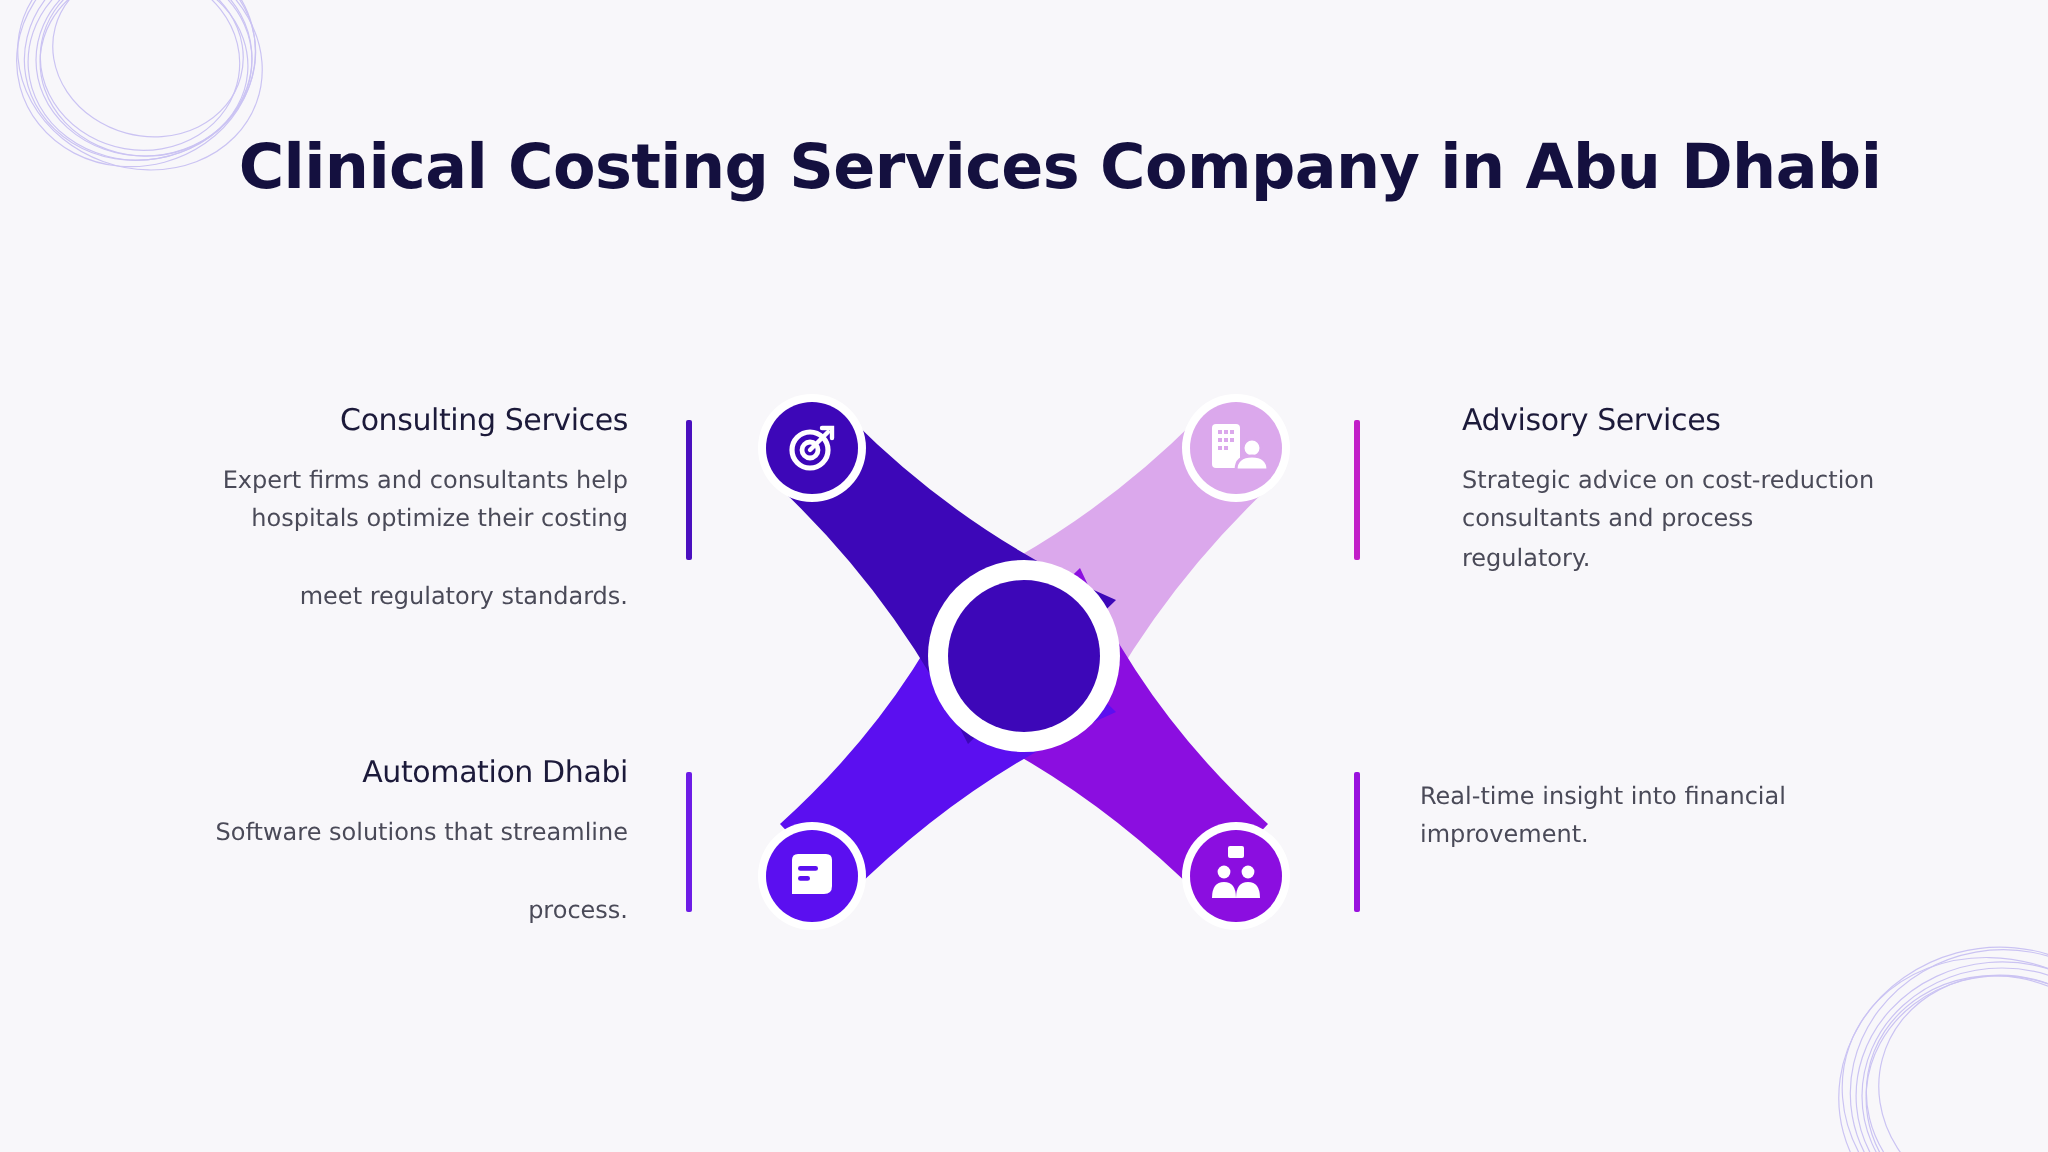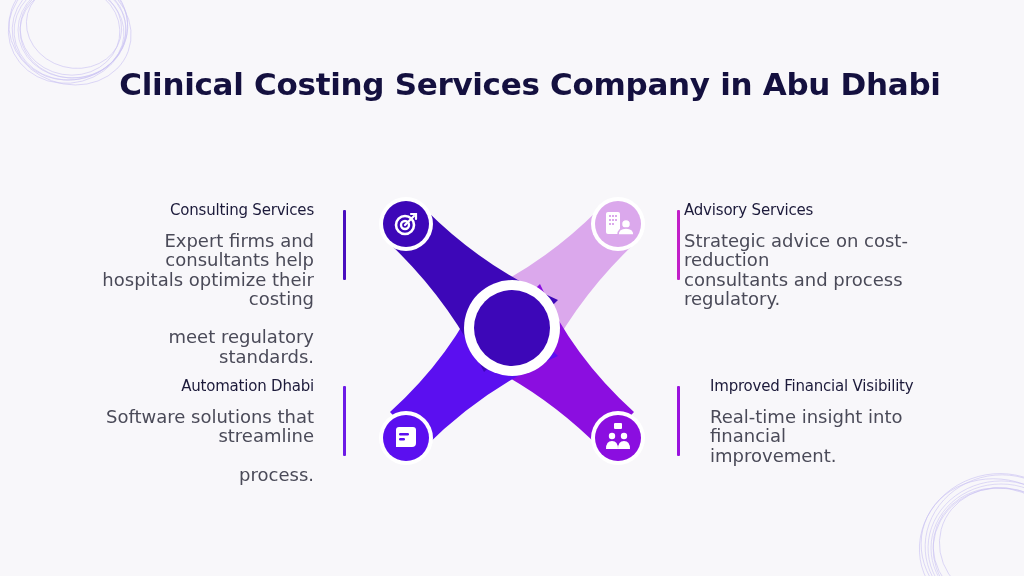--- a/index.html
+++ b/index.html
@@ -13,26 +13,26 @@
     font-family:"DejaVu Sans", sans-serif; font-weight:bold;
     font-size:31px; color:#14103f; letter-spacing:-0.3px;
   }
   .block { position:absolute; }
   .block h3 {
     margin:0; font-family:"DejaVu Sans", sans-serif; font-weight:normal;
     font-size:15px; color:#1c1a3a; letter-spacing:-0.2px;
   }
   .block p {
     margin:12px 0 0 0; font-family:"DejaVu Sans", sans-serif;
-    font-size:18px; line-height:19.3px; color:#4a4a58;
+    font-size:12px; line-height:19.3px; color:#4a4a58;
   }
   .left { text-align:right; }
   .left.b1 { right:710px; top:201px; width:230px; }
   .left.b3 { right:710px; top:377px; width:230px; }
-  .right.b2 { left:684px; top:201px; width:240px; }
+  .right.b2 { left:731px; top:201px; width:240px; }
   .right.b4 { left:710px; top:377px; width:240px; }
   .bar { position:absolute; width:3px; border-radius:1px; }
   .diagram { position:absolute; left:0; top:0; width:1024px; height:576px; }
   .deco { position:absolute; }
 </style>
 </head>
 <body>
 
 <svg class="deco" style="left:0;top:0" width="150" height="110" viewBox="0 0 150 110">
   <g fill="none" stroke="#b8aef0" stroke-width="0.6" opacity="0.7">
@@ -86,21 +86,20 @@
   <h3>Automation Dhabi</h3>
   <p>
     <span>Software solutions that streamline</span><br>
     <br>
     <span>process.</span>
   </p>
 </div>
 <div class="bar" style="left:343px;top:386px;height:70px;background:#6d1ce6"></div>
 
 <div class="block right b4">
-  <h3>Improved Financial Visibility</h3>
   <p>
     <span>Real-time insight into financial</span><br>
     <span>improvement.</span>
   </p>
 </div>
 <div class="bar" style="left:677px;top:386px;height:70px;background:#9a12de"></div>
 
 <svg class="diagram" viewBox="0 0 1024 576" width="1024" height="576">
 
   <path d="M512 328 L600 208 L636 242 Z M512 328 Q560 270 600 208 L636 242 Q575 285 512 328 Z" fill="#dba8ec"></path>

